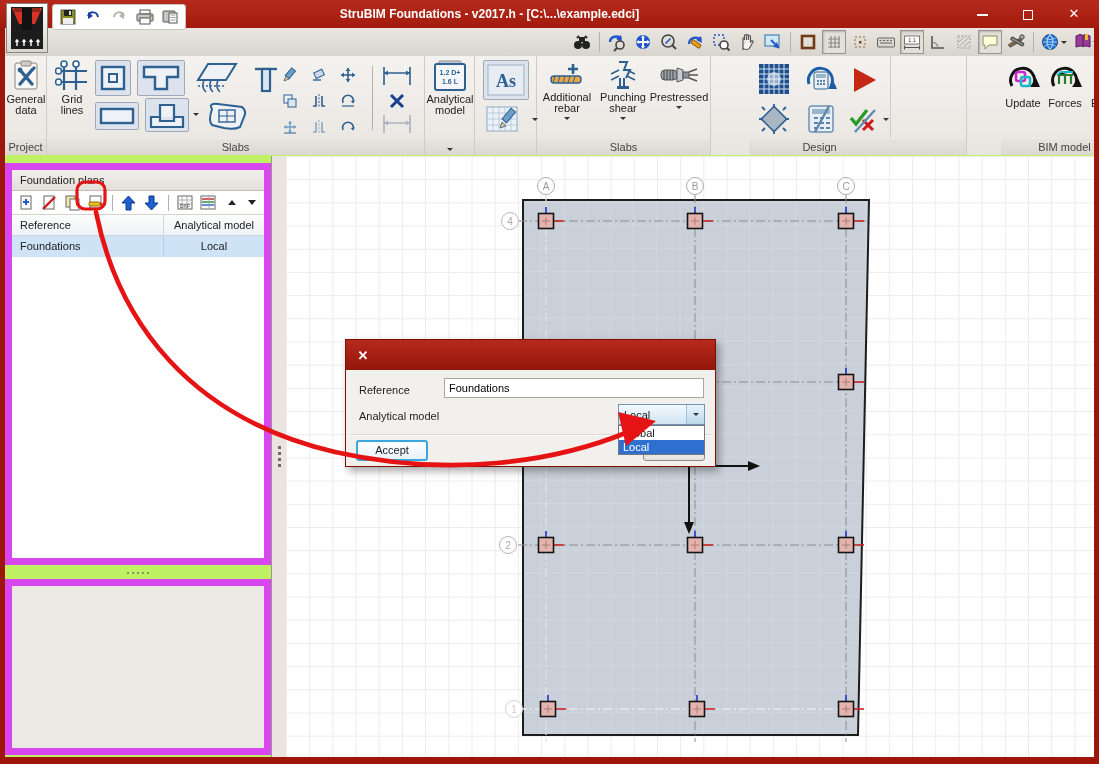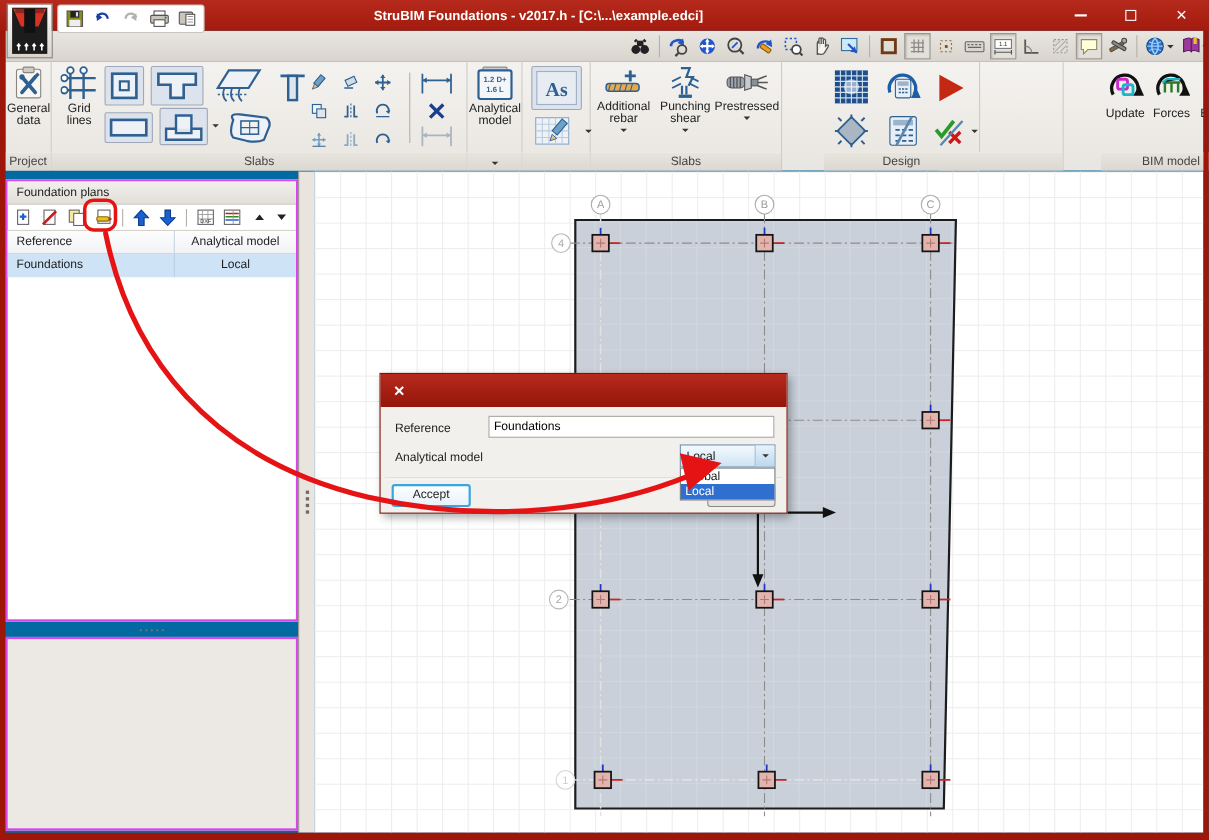--- a/index.html
+++ b/index.html
@@ -1,17 +1,17 @@
 <!DOCTYPE html>
 <html><head>
 <meta charset="utf-8">
 <style>
 *{box-sizing:border-box;margin:0;padding:0}
 body{font-family:"Liberation Sans",sans-serif;font-size:11px;color:#222;background:#555}
-.window{position:relative;width:1099px;height:764px;background:#0369a1;overflow:hidden}
+.window{position:relative;width:1099px;height:764px;background:#bef264;overflow:hidden}
 .wborder{position:absolute;background:#9e1509;z-index:5}
 .titlebar{position:absolute;left:0;top:0;width:1099px;height:28px;background:linear-gradient(#b52a1c,#a31b0e);z-index:6}
 .title-text{position:absolute;left:0;right:120px;top:0;height:28px;line-height:28px;text-align:center;color:#fff;font-weight:bold;font-size:12px}
 .wctrl{position:absolute;top:0;height:28px;width:46px;color:#fff;text-align:center;line-height:28px;z-index:7;cursor:default}
 .minline{display:inline-block;width:11px;height:0;border-top:2px solid #fff;vertical-align:middle}
 .maxbox{display:inline-block;width:10px;height:10px;border:1.5px solid #fff;vertical-align:middle}
 .xglyph{font-size:13px}
 .applogo{position:absolute;left:6px;top:3px;width:42px;height:50px;background:linear-gradient(#fdfdfd,#d9d5ce);border:1px solid #8b867d;z-index:8;display:flex;align-items:center;justify-content:center}
 .qat{position:absolute;left:52px;top:4px;width:134px;height:26px;background:#fff;border:1px solid #c9c5be;border-radius:3px;z-index:8;display:flex;align-items:center;gap:4px;padding:0 4px}
 .qat .qbtn{width:22px;height:22px;display:flex;align-items:center;justify-content:center}
@@ -22,21 +22,21 @@
 .tsep{width:1px;height:20px;background:#b5b1a9;margin:0 3px}
 .ribbon{position:absolute;left:5px;top:56px;width:1089px;height:99px;background:linear-gradient(#f4f2ef,#e9e6e1)}
 .rgroup{position:absolute;top:0;height:99px;border-right:1px solid #cfccc5}
 .rlabel{position:absolute;left:0;right:0;bottom:0;height:17px;background:linear-gradient(#e7e4de,#dcd8d1);color:#444;text-align:center;line-height:16px;border-top:1px solid #eceae6}
 .bigbtn{position:absolute;display:flex;flex-direction:column;align-items:center;text-align:center;line-height:11px;color:#222}
 .bigbtn .ic{display:flex;align-items:center;justify-content:center;margin-bottom:2px}
 .ribtn{position:absolute;display:flex;align-items:center;justify-content:center}
 .ribtn.sel{background:#dde3ec;border:1px solid #9fa8b8;border-radius:2px}
 .dd{width:0;height:0;border-left:4px solid transparent;border-right:4px solid transparent;border-top:4px solid #333;display:inline-block}
 .ddsm{border-left-width:3px;border-right-width:3px;border-top-width:3px}
-.panel{position:absolute;background:#fff;border:2px solid #d946ef}
+.panel{position:absolute;background:#fff;border:7px solid #d946ef}
 .pcaption{height:21px;background:linear-gradient(#f2f0ec,#e2dfd9);border-bottom:1px solid #c4c0b8;line-height:20px;padding-left:8px;color:#222}
 .ptoolbar{height:24px;display:flex;align-items:center;gap:3px;padding:0 4px;border-bottom:1px solid #d5d2cc}
 .pt{width:22px;height:21px;display:flex;align-items:center;justify-content:center}
 .fp-header{display:flex;height:21px;border-bottom:1px solid #c9d6e4;background:linear-gradient(#fdfdfd,#f0f2f5)}
 .fp-header .c1{width:152px;padding-left:8px;line-height:20px;border-right:1px solid #c9d6e4}
 .fp-header .c2{flex:1;text-align:center;line-height:20px}
 .fp-row{display:flex;height:21px;background:#cfe3f6}
 .fp-row .c1{width:152px;padding-left:8px;line-height:20px;border-right:1px solid #b9cfe4}
 .fp-row .c2{flex:1;text-align:center;line-height:20px}
 .hsplit{position:absolute;left:5px;top:566px;width:266px;height:13px;display:flex;align-items:center;justify-content:center;gap:3px}

